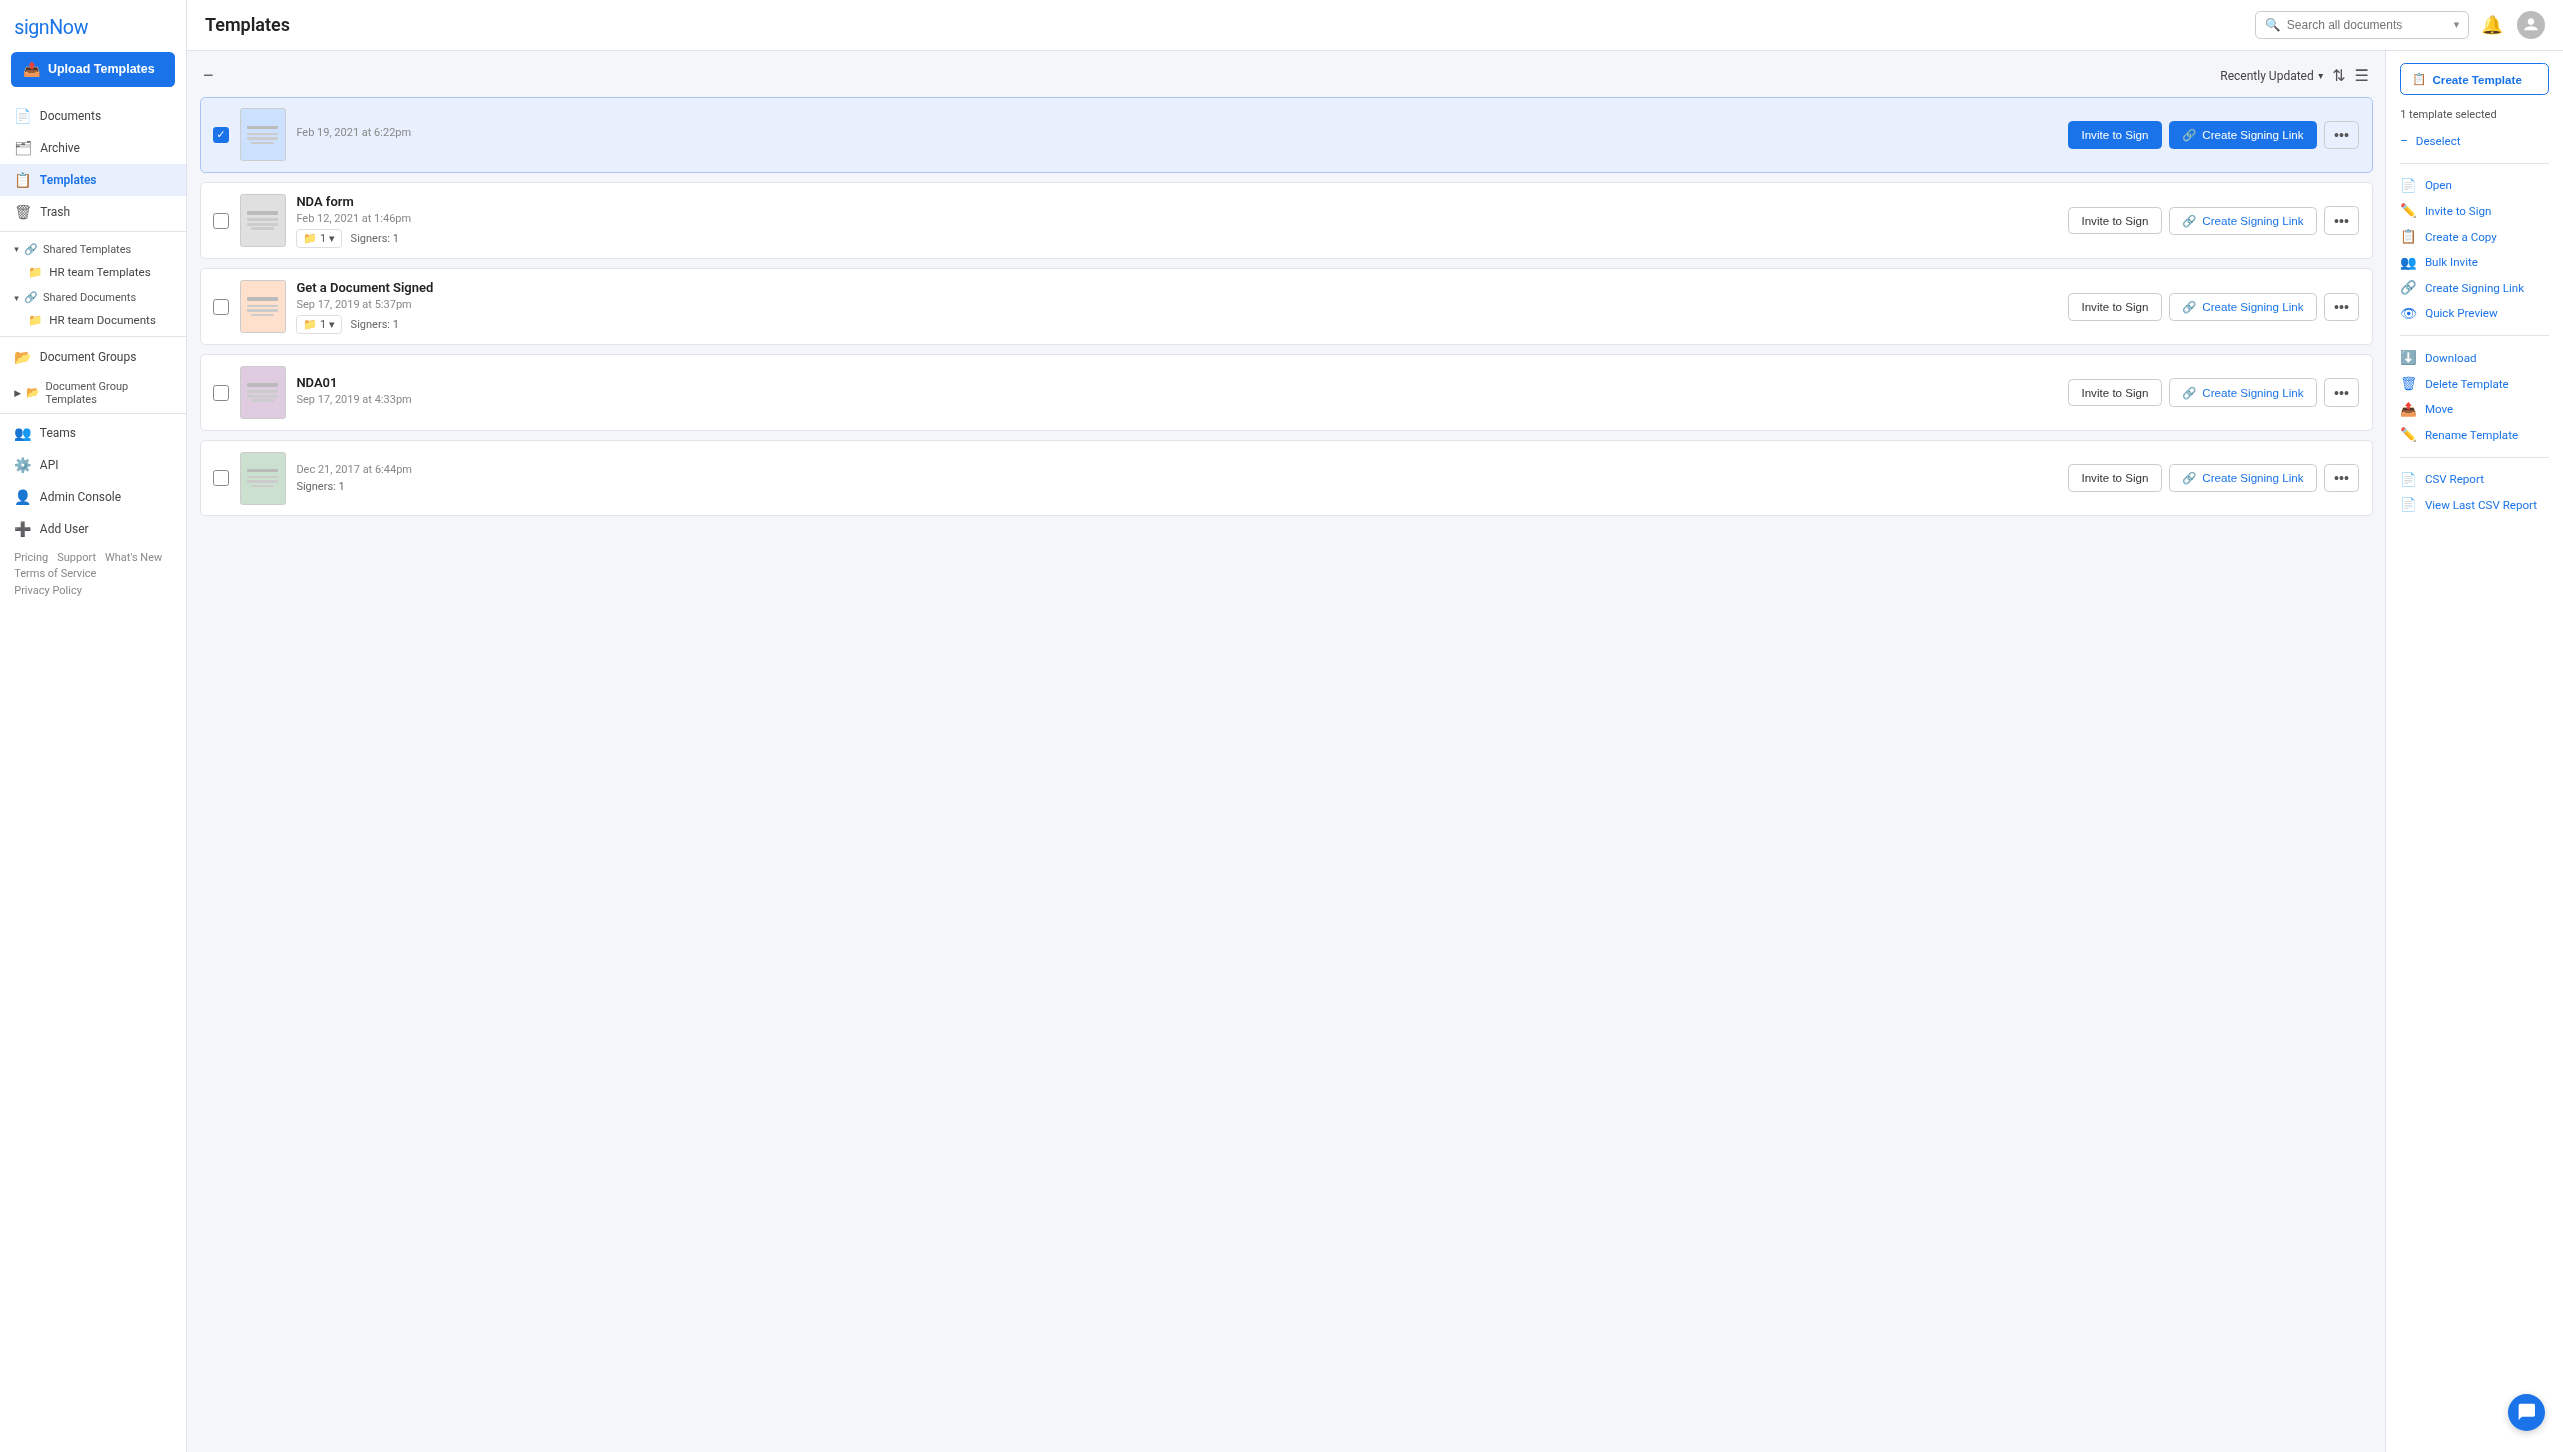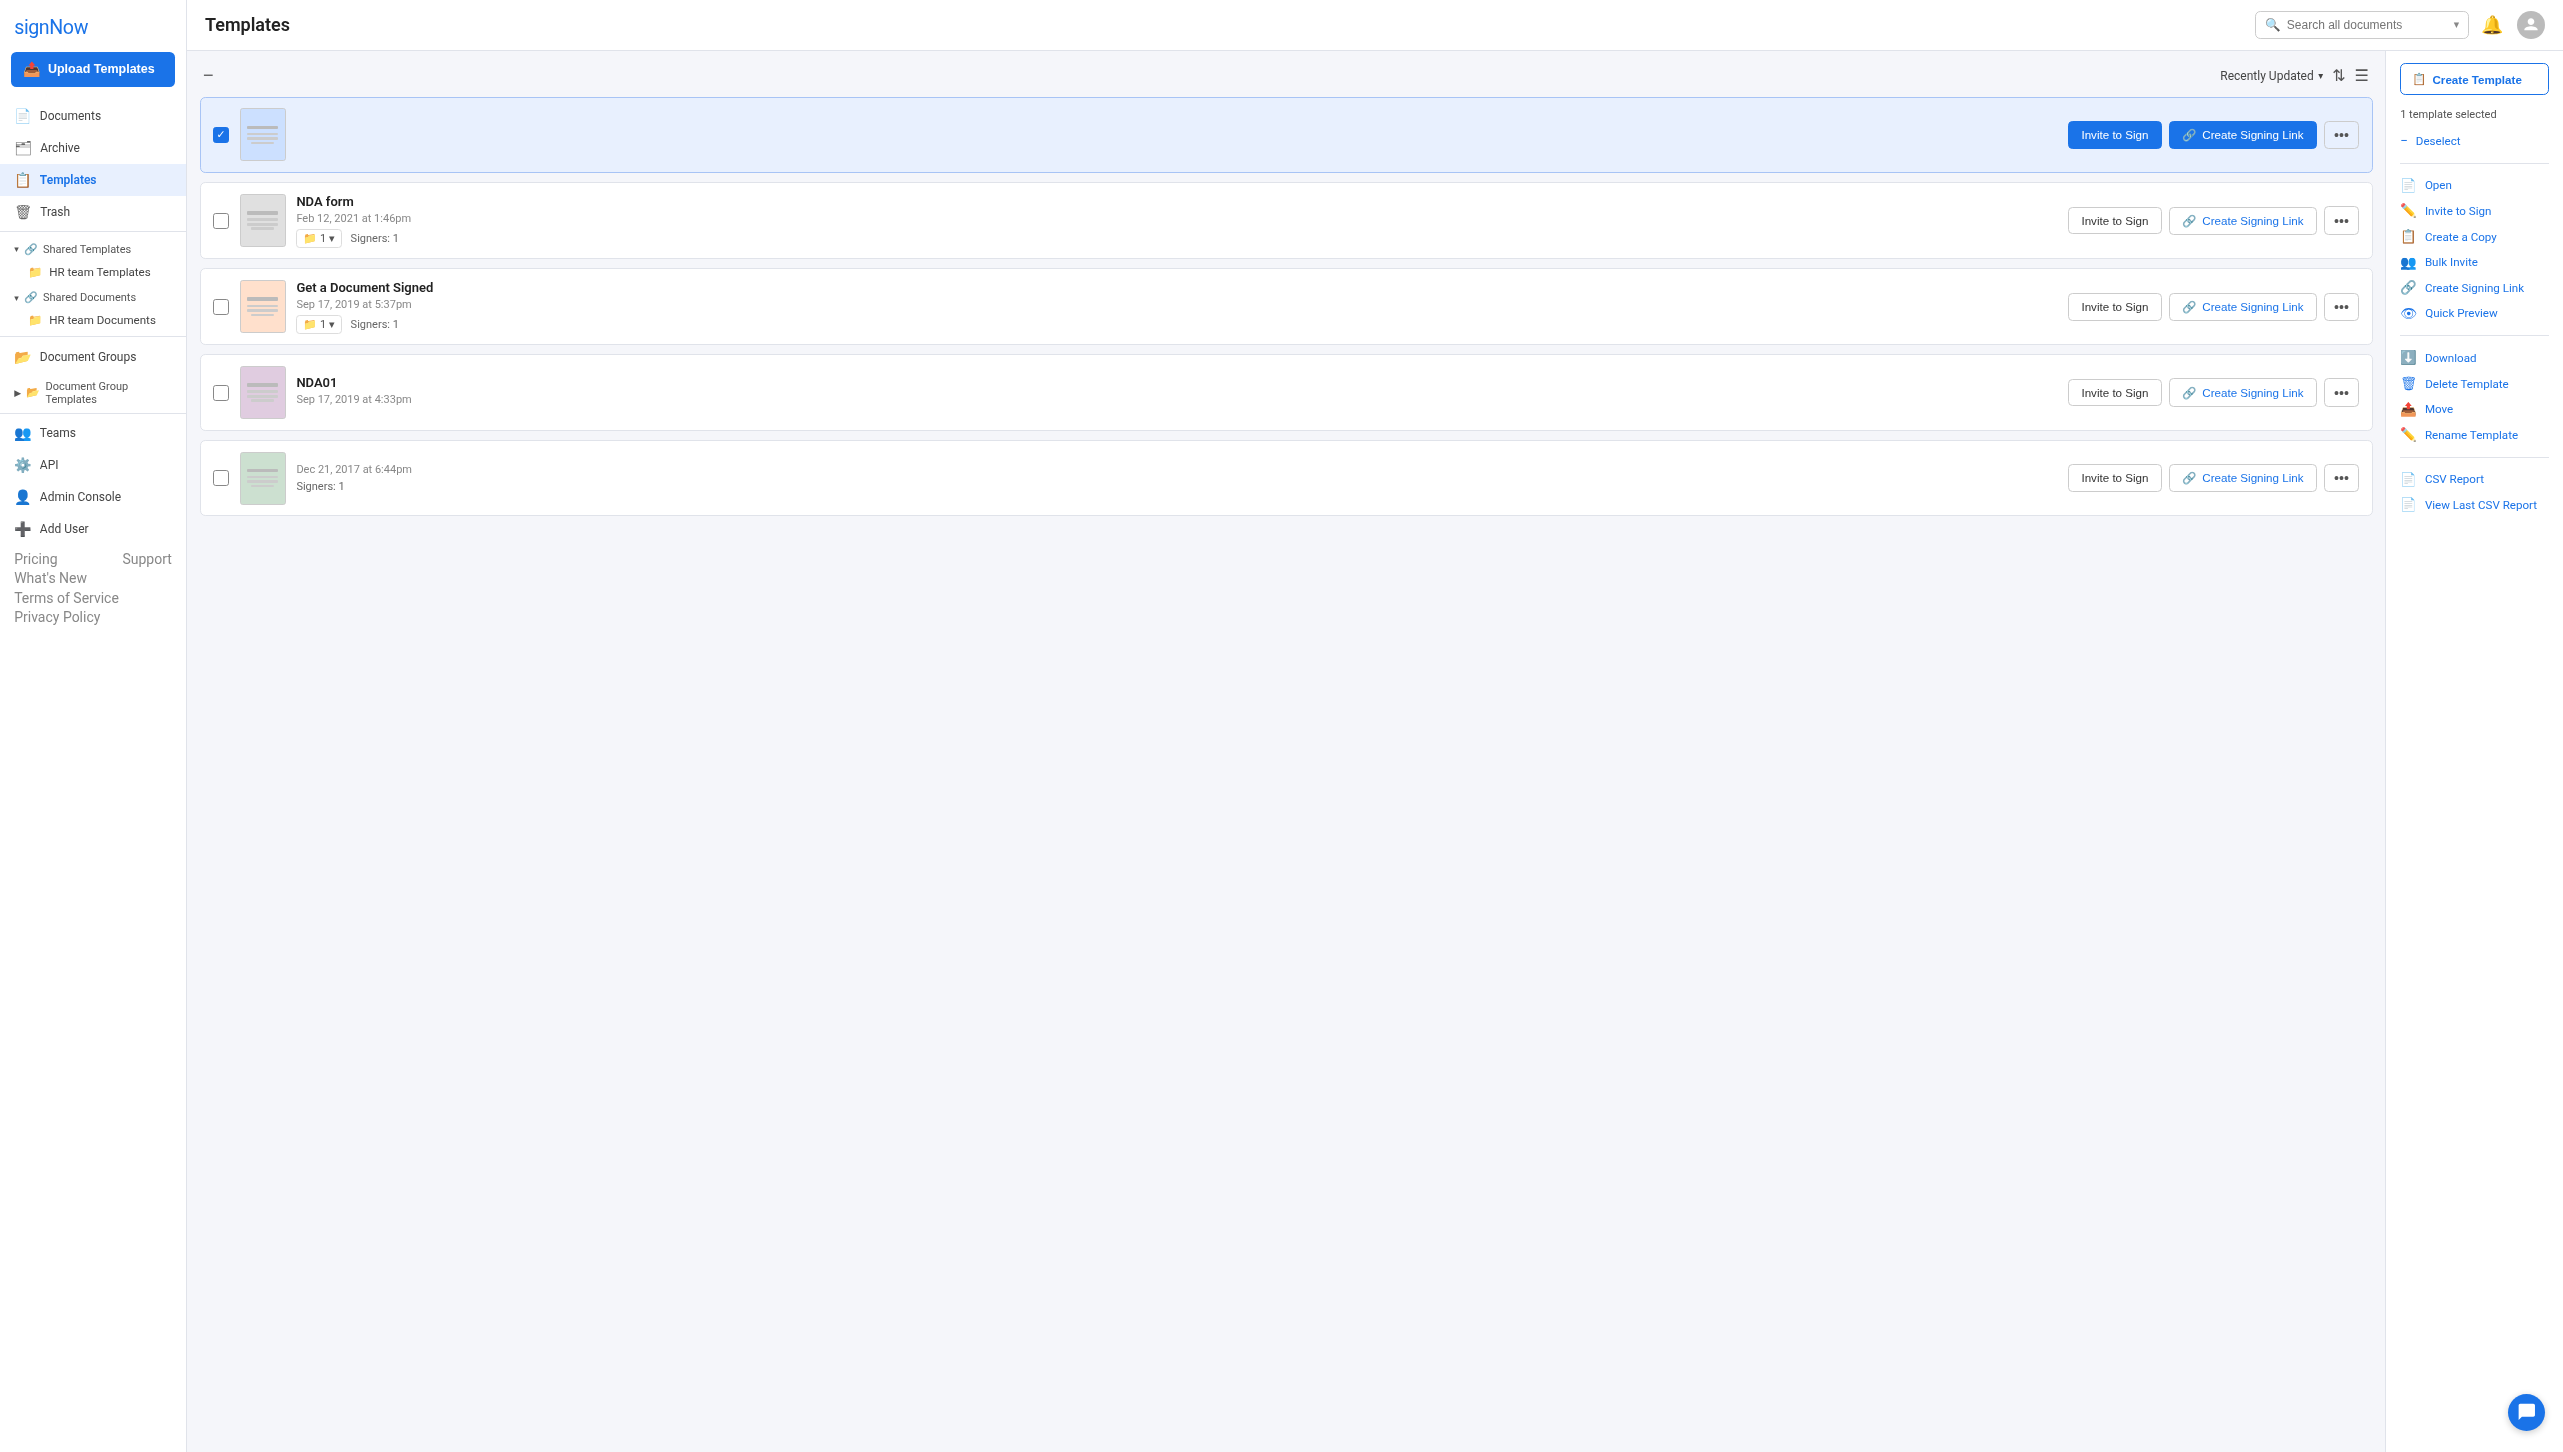--- a/index.html
+++ b/index.html
@@ -13,21 +13,21 @@
     .upload-btn-icon { font-size: 14.2px; }
     .sidebar-divider { border: none; border-top: 0.9px solid #e0e3ea; margin: 3.6px 0; }
     .sidebar-item { display: flex; align-items: center; gap: 8px; padding: 8px 14.2px; color: #444; cursor: pointer; font-size: 12px; }
     .sidebar-item.active { background: #e8f0fe; color: #1a73e8; font-weight: 600; }
     .sidebar-item .si-icon { font-size: 14.2px; color: #666; }
     .sidebar-item.active .si-icon { color: #1a73e8; }
     .sidebar-section-label { font-size: 11px; color: #555; padding: 7.1px 14.2px 3.6px; display: flex; align-items: center; gap: 5.3px; cursor: pointer; }
     .sidebar-section-label .arrow { font-size: 9px; }
     .sidebar-subsection { padding: 5.3px 14.2px 5.3px 28.5px; display: flex; align-items: center; gap: 6.2px; color: #444; cursor: pointer; font-size: 11.6px; }
     .sidebar-subsection .folder-icon { font-size: 11.6px; color: #666; }
-    .sidebar-bottom-links { display: flex; flex-wrap: wrap; gap: 3.6px 9px; font-size: 14px; color: #888; padding: 5.3px 14.2px 9px; justify-content: space-between; }
+    .sidebar-bottom-links { display: flex; flex-wrap: wrap; gap: 3.6px 9px; font-size: 11px; color: #888; padding: 5.3px 14.2px 9px; }
     .sidebar-bottom-links a { color: #888; text-decoration: none; cursor: pointer; }
 
     
     .main { flex: 1; display: flex; flex-direction: column; overflow: hidden; }
 
     
     .header { background: #fff; border-bottom: 0.9px solid #e0e3ea; padding: 10.7px 18px; display: flex; align-items: center; justify-content: space-between; }
     .header-title { font-size: 18px; font-weight: 600; color: #222; }
     .header-right { display: flex; align-items: center; gap: 12.5px; }
     .search-box { display: flex; align-items: center; border: 0.9px solid #ccc; border-radius: 5.3px; padding: 5.3px 9px; gap: 6.2px; min-width: 214px; background: #fff; }
@@ -217,20 +217,21 @@
     </div>
     <div class="doc-thumb" style="background:#cce0ff;">
       <div style="width:100%;height:100%;display:flex;align-items:center;justify-content:center;font-size:9px;color:#999;padding:2.7px;text-align:center;flex-direction:column;gap:1.8px;">
         <div style="width:80%;height:3.6px;background:#bbb;border-radius:0.9px;margin-bottom:1.8px;"></div>
         <div style="width:80%;height:2.7px;background:#ccc;border-radius:0.9px;"></div>
         <div style="width:80%;height:2.7px;background:#ccc;border-radius:0.9px;"></div>
         <div style="width:60%;height:2.7px;background:#ccc;border-radius:0.9px;"></div>
       </div>
     </div>
     <div class="doc-info">
+      <div class="doc-date">Feb 19, 2021 at 6:22pm</div>
 
     </div>
     <div class="doc-actions">
       <button class="btn-invite primary">Invite to Sign</button>
       <button class="btn-signing-link primary">
         <span>🔗</span> Create Signing Link
       </button>
       <button class="btn-more">•••</button>
     </div>
   </div>

